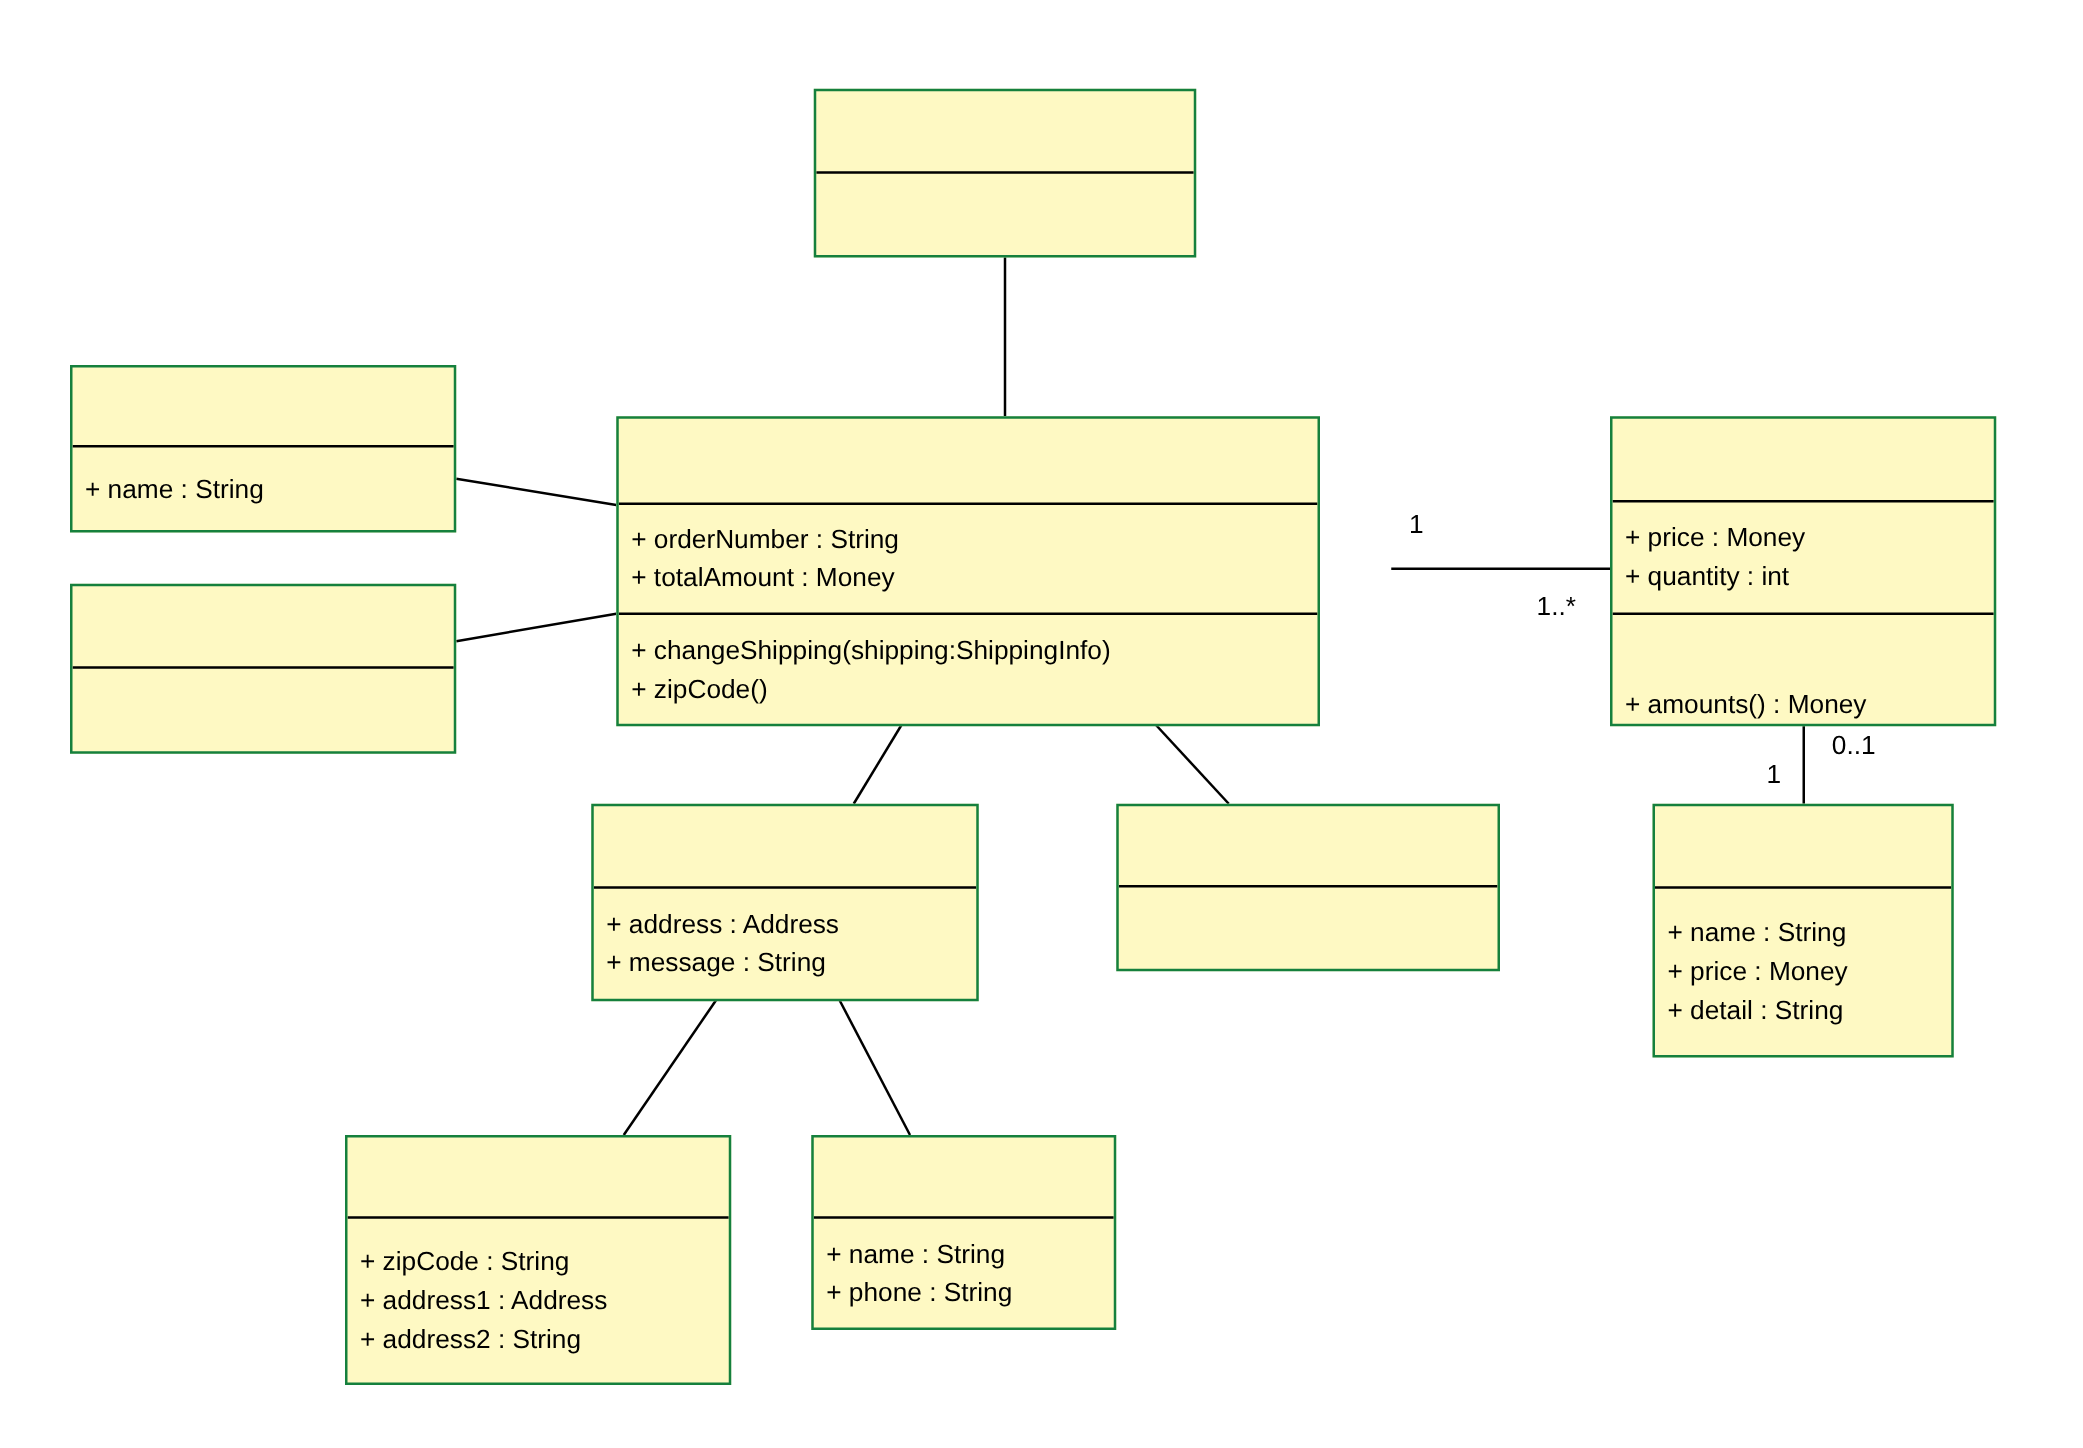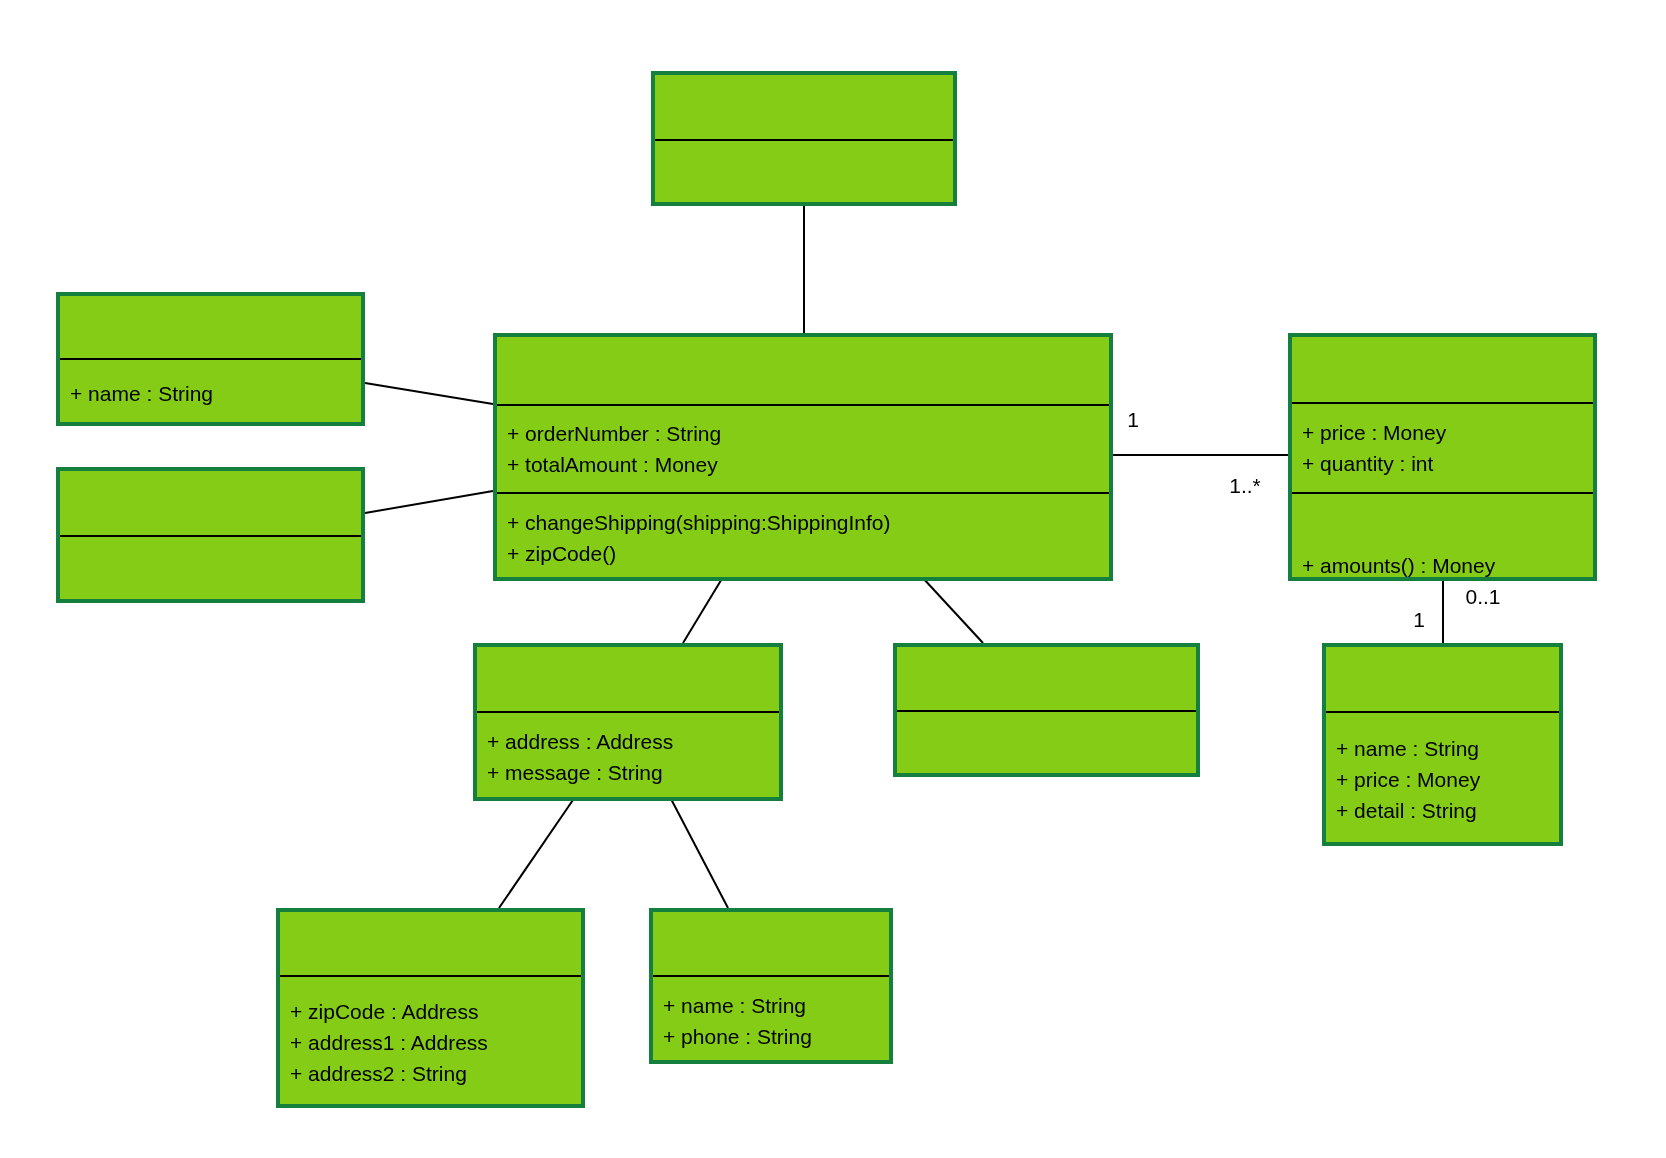--- a/index.html
+++ b/index.html
@@ -20,22 +20,22 @@
     position: absolute;
     left: 0;
     top: 0;
     width: 1666px;
     height: 1158px;
     pointer-events: none;
   }
   .uml-class {
     position: absolute;
     box-sizing: border-box;
-    background: #84cc16;
-    border: 4px solid #15803d;
+    background: #fef9c3;
+    border: 2px solid #15803d;
     overflow: hidden;
   }
   .uml-title {
     box-sizing: border-box;
     border-bottom: 2px solid #000000;
     display: flex;
     align-items: center;
     justify-content: center;
     font-size: 21px;
     white-space: nowrap;
@@ -86,21 +86,21 @@
       <div class="uml-class" style="left: 56px; top: 292px; width: 309px; height: 134px;">
         <div class="uml-title" style="height: 64px;"></div>
         <div class="uml-compartment" style="height: 66px;">
           <div class="uml-member">+ name : String</div>
         </div>
       </div>
       <div class="uml-class" style="left: 56px; top: 467px; width: 309px; height: 136px;">
         <div class="uml-title" style="height: 66px;"></div>
         <div class="uml-compartment" style="height: 66px;"></div>
       </div>
-      <div class="uml-class" style="left: 493px; top: 333px; width: 620px; height: 248px;">
+      <div class="uml-class" style="left: 493px; top: 333px; width: 563px; height: 248px;">
         <div class="uml-title" style="height: 69px;"></div>
         <div class="uml-compartment" style="height: 86px;">
           <div class="uml-member">+ orderNumber : String</div>
           <div class="uml-member">+ totalAmount : Money</div>
         </div>
         <div class="uml-compartment" style="height: 89px;">
           <div class="uml-member">+ changeShipping(shipping:ShippingInfo)</div>
           <div class="uml-member">+ zipCode()</div>
         </div>
       </div>
@@ -129,21 +129,21 @@
         <div class="uml-title" style="height: 66px;"></div>
         <div class="uml-compartment" style="height: 133px;">
           <div class="uml-member">+ name : String</div>
           <div class="uml-member">+ price : Money</div>
           <div class="uml-member">+ detail : String</div>
         </div>
       </div>
       <div class="uml-class" style="left: 276px; top: 908px; width: 309px; height: 200px;">
         <div class="uml-title" style="height: 65px;"></div>
         <div class="uml-compartment" style="height: 131px;">
-          <div class="uml-member">+ zipCode : Address</div>
+          <div class="uml-member">+ zipCode : String</div>
           <div class="uml-member">+ address1 : Address</div>
           <div class="uml-member">+ address2 : String</div>
         </div>
       </div>
       <div class="uml-class" style="left: 649px; top: 908px; width: 244px; height: 156px;">
         <div class="uml-title" style="height: 65px;"></div>
         <div class="uml-compartment" style="height: 87px;">
           <div class="uml-member">+ name : String</div>
           <div class="uml-member">+ phone : String</div>
         </div>

